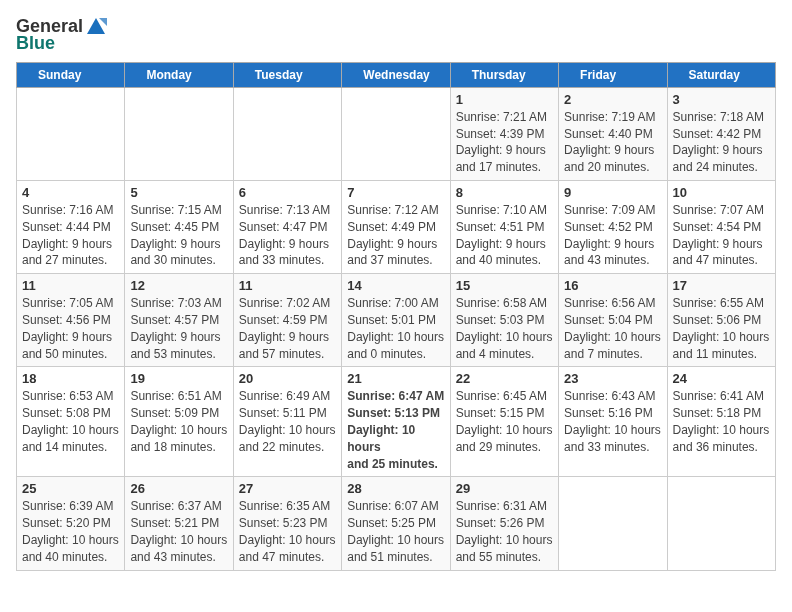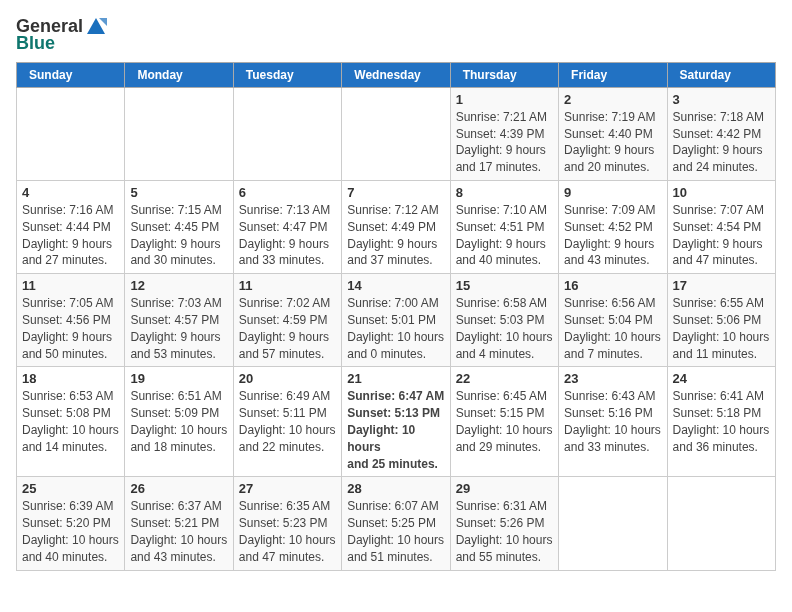--- a/index.html
+++ b/index.html
@@ -53,21 +53,21 @@
     table {
       width: 760px;
       border-collapse: collapse;
       table-layout: fixed;
     }
     thead tr th {
       background: #2272c3;
       color: #fff;
       font-size: 12px;
       font-weight: bold;
-      padding: 5px 12px;
+      padding: 5px 21px;
       text-align: left;
       border: 1px solid #aaa;
     }
     tbody tr td {
       vertical-align: top;
       border: 1px solid #ccc;
       padding: 4px 5px;
       font-size: 9.5px;
       color: #333;
       height: 82px;

